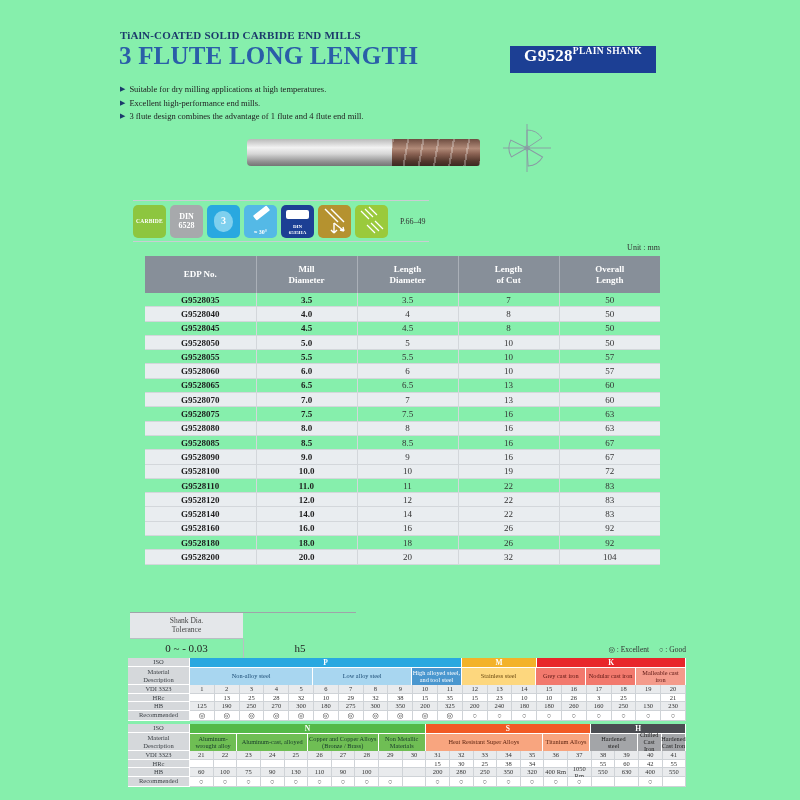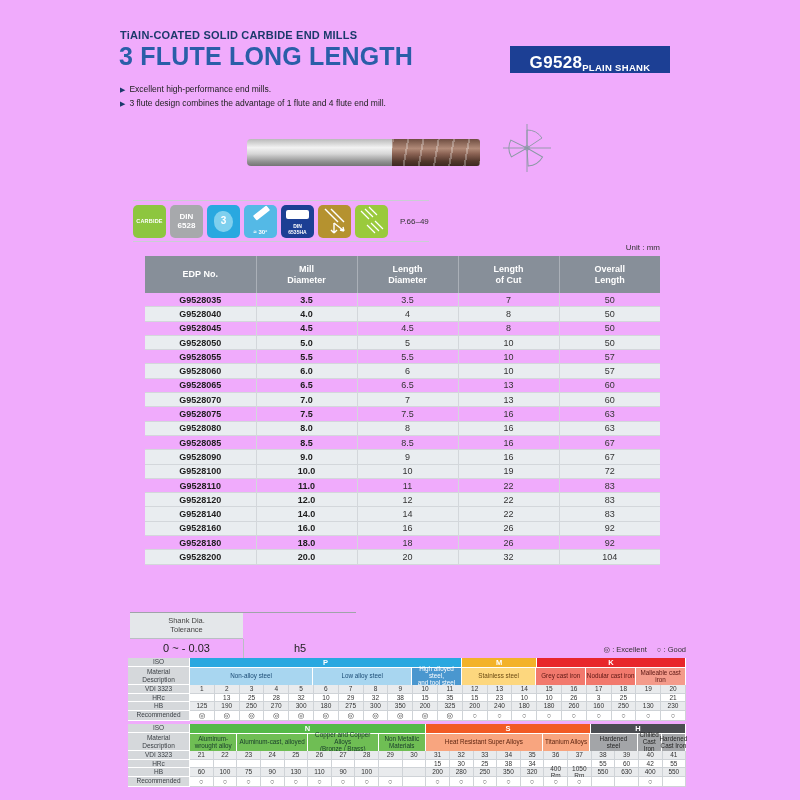--- a/index.html
+++ b/index.html
@@ -1,23 +1,23 @@
 <!DOCTYPE html>
 <html><head>
 <meta charset="utf-8">
 <style>
   html,body{margin:0;padding:0;background:#fff;}
-  .page{position:relative;width:800px;height:800px;background:#f0abfc;overflow:hidden;
-        font-family:Liberation Sans, sans-serif;color:#222;}
+  .page{position:relative;width:800px;height:800px;background:#86efac;overflow:hidden;
+        font-family:Liberation Serif, serif;color:#222;}
 
   
   .subtitle{position:absolute;left:120px;top:29px;font-size:11px;font-weight:bold;color:#1b3a6b;letter-spacing:.2px;}
   .title{position:absolute;left:119px;top:42px;font-size:25px;font-weight:bold;color:#2a5ea8;letter-spacing:.2px;}
-  .model-box{position:absolute;left:510px;top:46px;width:160px;height:27px;background:#1c3f94;
-             display:flex;align-items:flex-end;justify-content:center;color:#fff;}
+  .model-box{position:absolute;left:510px;top:46px;width:146px;height:27px;background:#1c3f94;
+             display:flex;align-items:flex-start;justify-content:center;color:#fff;}
   .model-box .model{font-size:17px;font-weight:bold;letter-spacing:.3px;}
   .model-box .suffix{font-size:9.5px;font-weight:bold;letter-spacing:.3px;}
 
   
   .bullets{position:absolute;left:120px;top:83px;}
   .bullet{font-size:8.5px;color:#222;line-height:13.5px;display:flex;align-items:center;}
   .bullet .tri{color:#1b3a6b;font-size:7px;margin-right:4px;}
 
   
   .shank{position:absolute;left:247px;top:139px;width:145px;height:27px;border-radius:4px 0 0 4px;
@@ -95,20 +95,24 @@
 <div class="page">
 
   <div class="subtitle">TiAlN-COATED SOLID CARBIDE END MILLS</div>
   <div class="title">3 FLUTE LONG LENGTH</div>
   <div class="model-box">
     <span class="model">G9528</span>
     <span class="suffix">PLAIN SHANK</span>
   </div>
 
   <div class="bullets">
+      <div class="bullet">
+        <span class="tri">▶</span>
+        <span>Suitable for dry milling applications at high temperatures.</span>
+      </div>
       <div class="bullet">
         <span class="tri">▶</span>
         <span>Excellent high-performance end mills.</span>
       </div>
       <div class="bullet">
         <span class="tri">▶</span>
         <span>3 flute design combines the advantage of 1 flute and 4 flute end mill.</span>
       </div>
     </div>
 

